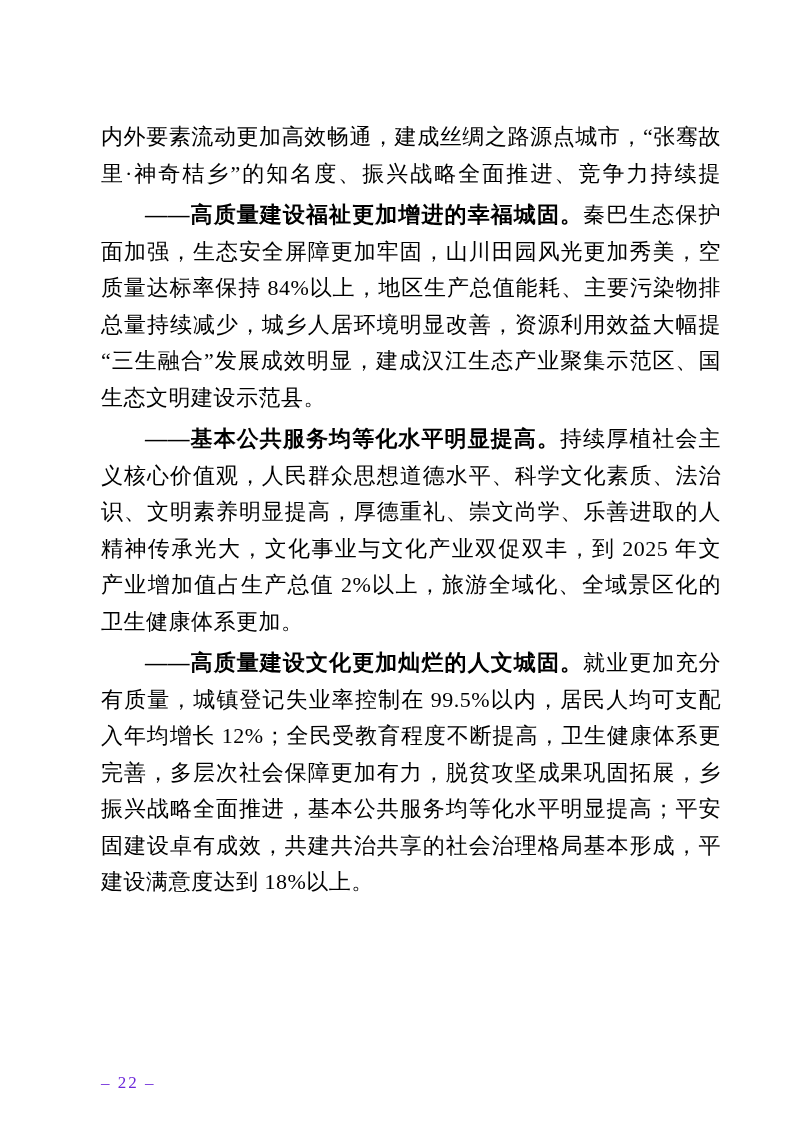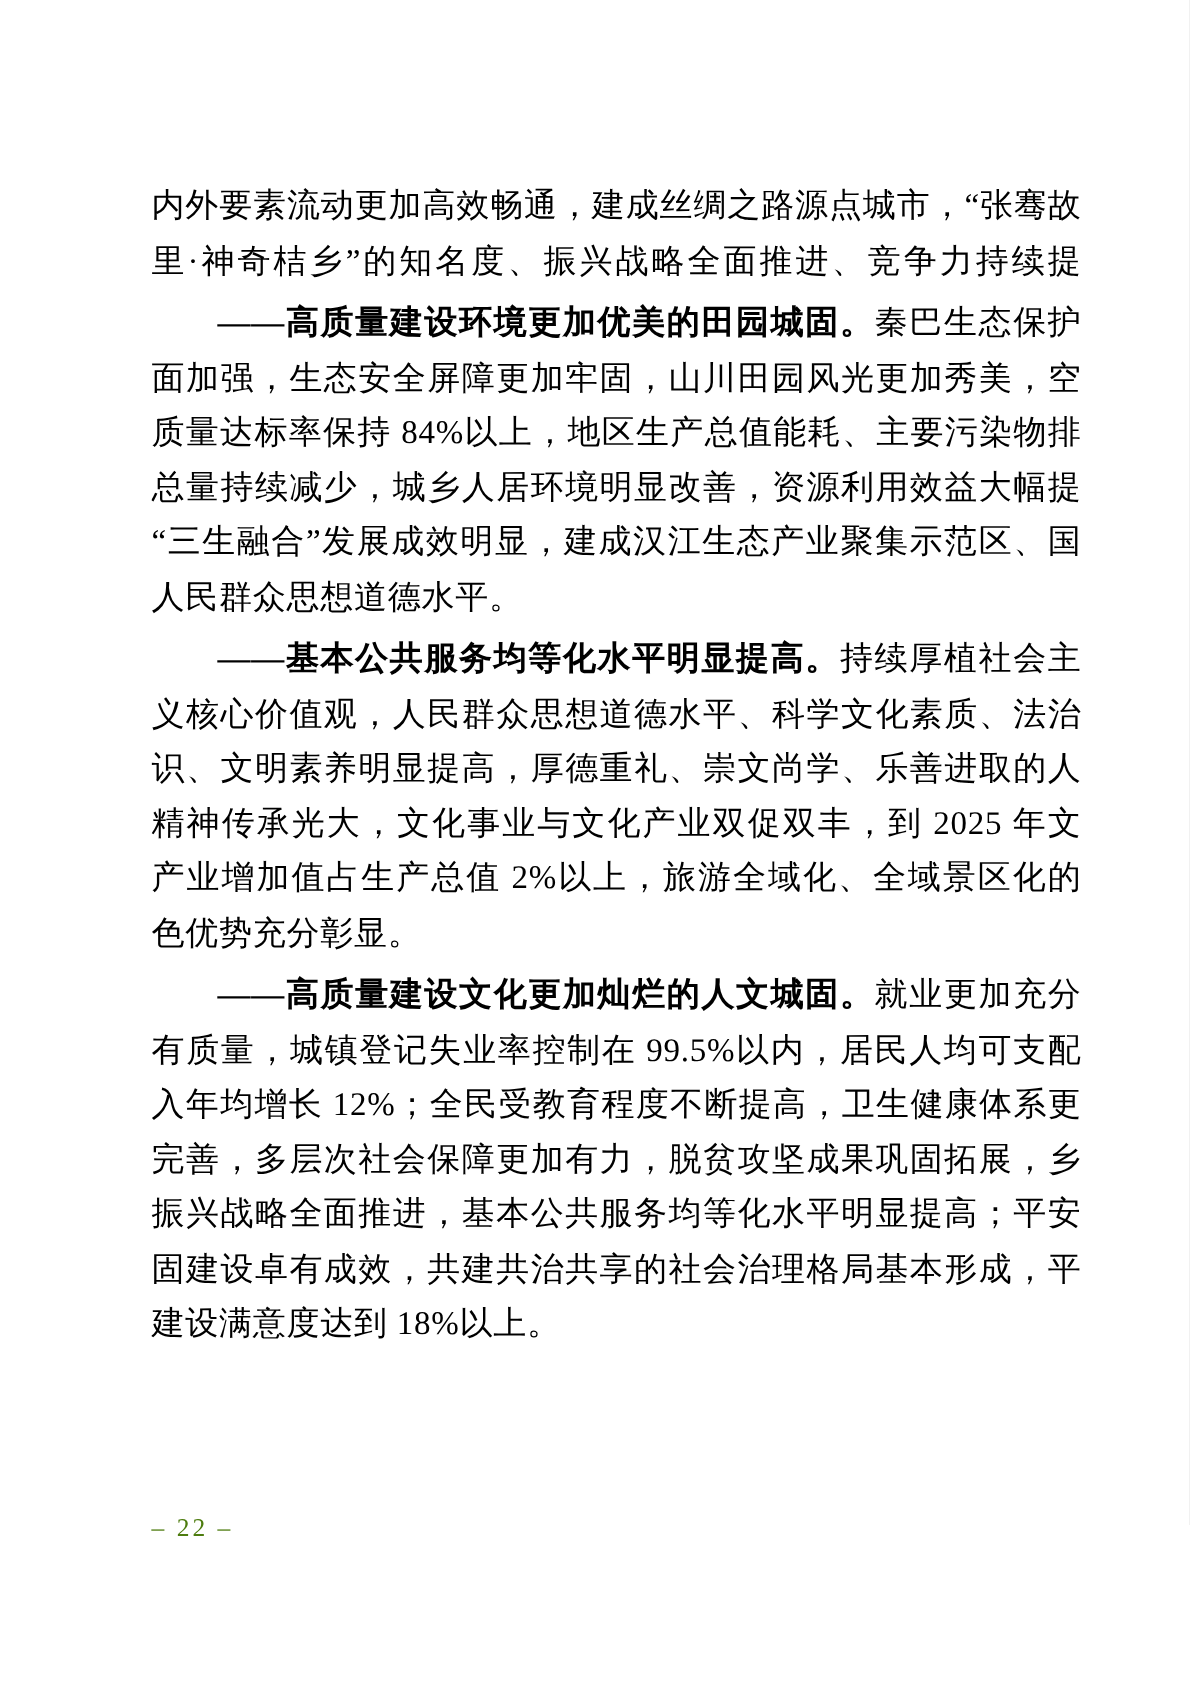--- a/index.html
+++ b/index.html
@@ -33,51 +33,51 @@
     text-align-last: left;
     overflow: hidden;
     letter-spacing: 0.5px;
   }
   .line.just { text-align-last: justify; }
   .line.ind { text-indent: 2em; }
   .b { font-weight: bold; }
   .page-number {
     position: absolute;
     left: 101px;
-    top: 1008px;
+    top: 1072px;
     font-size: 17px;
     line-height: 22px;
     letter-spacing: 2px;
-    color: #4d7c0f;
+    color: #6d28d9;
   }
 </style>
 </head>
 <body>
 
 <div class="page">
   <div class="doc-body">
       <div class="para">
         <div class="line just"><span>内外要素流动更加高效畅通，建成丝绸之路源点城市，“张骞故</span></div>
         <div class="line just"><span>里·神奇桔乡”的知名度、振兴战略全面推进、竞争力持续提升。</span></div>
       </div>
       <div class="para">
-        <div class="line just ind"><span class="b">——高质量建设环境更加优美的田园城固。</span><span>秦巴生态保护全</span></div>
+        <div class="line just ind"><span class="b">——高质量建设福祉更加增进的幸福城固。</span><span>秦巴生态保护全</span></div>
         <div class="line just"><span>面加强，生态安全屏障更加牢固，山川田园风光更加秀美，空气</span></div>
         <div class="line just"><span>质量达标率保持 84%以上，地区生产总值能耗、主要污染物排放</span></div>
         <div class="line just"><span>总量持续减少，城乡人居环境明显改善，资源利用效益大幅提升，</span></div>
         <div class="line just"><span>“三生融合”发展成效明显，建成汉江生态产业聚集示范区、国家</span></div>
-        <div class="line"><span>人民群众思想道德水平。</span></div>
+        <div class="line"><span>生态文明建设示范县。</span></div>
       </div>
       <div class="para">
         <div class="line just ind"><span class="b">——基本公共服务均等化水平明显提高。</span><span>持续厚植社会主</span></div>
         <div class="line just"><span>义核心价值观，人民群众思想道德水平、科学文化素质、法治意</span></div>
         <div class="line just"><span>识、文明素养明显提高，厚德重礼、崇文尚学、乐善进取的人文</span></div>
         <div class="line just"><span>精神传承光大，文化事业与文化产业双促双丰，到 2025 年文化</span></div>
         <div class="line just"><span>产业增加值占生产总值 2%以上，旅游全域化、全域景区化的特</span></div>
-        <div class="line"><span>色优势充分彰显。</span></div>
+        <div class="line"><span>卫生健康体系更加。</span></div>
       </div>
       <div class="para">
         <div class="line just ind"><span class="b">——高质量建设文化更加灿烂的人文城固。</span><span>就业更加充分更</span></div>
         <div class="line just"><span>有质量，城镇登记失业率控制在 99.5%以内，居民人均可支配收</span></div>
         <div class="line just"><span>入年均增长 12%；全民受教育程度不断提高，卫生健康体系更加</span></div>
         <div class="line just"><span>完善，多层次社会保障更加有力，脱贫攻坚成果巩固拓展，乡村</span></div>
         <div class="line just"><span>振兴战略全面推进，基本公共服务均等化水平明显提高；平安城</span></div>
         <div class="line just"><span>固建设卓有成效，共建共治共享的社会治理格局基本形成，平安</span></div>
         <div class="line"><span>建设满意度达到 18%以上。</span></div>
       </div>

